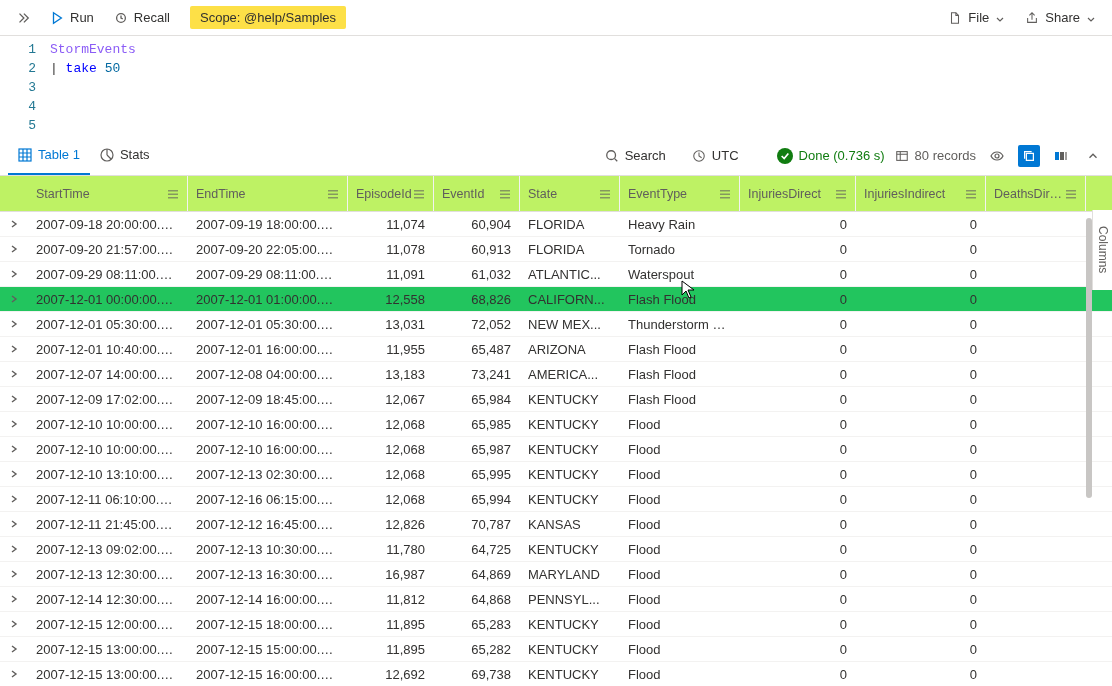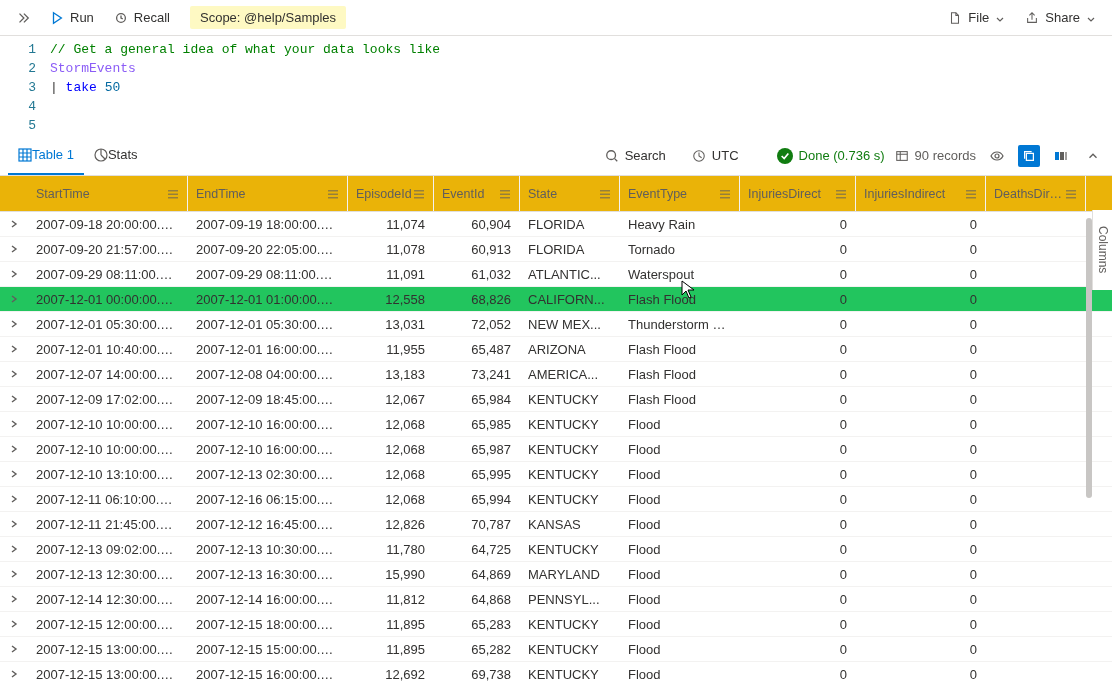--- a/index.html
+++ b/index.html
@@ -28,21 +28,21 @@
   gap: 6px;
   padding: 4px 8px;
   cursor: pointer;
   color: #323130;
   border-radius: 2px;
 }
 .tb-icon { width: 14px; height: 14px; display: inline-flex; align-items: center; justify-content: center; }
 .scope {
   margin-left: 8px;
   padding: 4px 10px;
-  background: #fef9c3;
+  background: #fde047;
   border-radius: 2px;
   color: #323130;
   cursor: pointer;
 }
 .chev { width: 10px; height: 10px; }
 .editor {
   display: flex;
   font-family: Consolas, "Courier New", monospace;
   font-size: 13px;
   line-height: 19px;
@@ -68,20 +68,21 @@
 .tabbar {
   height: 40px;
   display: flex;
   align-items: center;
   border-bottom: 1px solid #e1dfdd;
   padding: 0 8px;
 }
 .tab {
   display: flex;
   align-items: center;
+  gap: 6px;
   padding: 0 10px;
   height: 39px;
   cursor: pointer;
   color: #323130;
   border-bottom: 2px solid transparent;
 }
 .tab.active { border-bottom-color: #0078d4; color: #0078d4; }
 .tab .ticon { width: 14px; height: 14px; }
 .tabbar-right { margin-left: auto; display: flex; align-items: center; gap: 10px; }
 .status-done {
@@ -99,21 +100,21 @@
   width: 22px; height: 22px; display: flex; align-items: center; justify-content: center;
   cursor: pointer; border-radius: 2px; color: #605e5c;
 }
 .sq-icon.blue { background: #0078d4; color: #fff; }
 
 .table-wrap { height: 510px; overflow: hidden; position: relative; }
 .grid-header {
   display: flex;
   height: 36px;
   border-bottom: 1px solid #e1dfdd;
-  background: #eab308;
+  background: #bef264;
   font-size: 12.5px;
   color: #605e5c;
 }
 .hcell {
   display: flex;
   align-items: center;
   padding: 0 8px;
   border-right: 1px solid #f3f2f1;
   position: relative;
   overflow: hidden;
@@ -256,21 +257,20 @@
 
 <div class="editor">
   <div class="gutter" id="gutter">
       <div>1</div>
       <div>2</div>
       <div>3</div>
       <div>4</div>
       <div>5</div>
     </div>
   <div class="code" id="code">
-      <div><span class="tok-comment">// Get a general idea of what your data looks like</span></div>
       <div><span class="tok-table">StormEvents</span></div>
       <div><span class="tok-pipe">| </span><span class="tok-op">take </span><span class="tok-num">50</span></div>
       <div></div>
       <div></div>
     </div>
 </div>
 
 <div class="tabbar">
   <div class="tab active">
     <span class="ticon">
@@ -317,21 +317,21 @@
       </span>
       <span>Done (0.736 s)</span>
     </div>
     <div class="records">
       <span class="tb-icon">
         <svg viewBox="0 0 16 16" width="14" height="14" fill="none" stroke="#605e5c" stroke-width="1.2">
             <rect x="2" y="3" width="12" height="10"></rect>
             <path d="M2 6h12M6 3v10"></path>
           </svg>
       </span>
-      <span>90 records</span>
+      <span>80 records</span>
     </div>
     <div class="sq-icon">
       <svg viewBox="0 0 16 16" width="16" height="16" fill="none" stroke="#605e5c" stroke-width="1.2">
           <path d="M2 8s2-4 6-4 6 4 6 4-2 4-6 4-6-4-6-4z"></path>
           <circle cx="8" cy="8" r="2"></circle>
         </svg>
     </div>
     <div class="sq-icon blue">
       <svg viewBox="0 0 16 16" width="14" height="14" fill="none" stroke="#fff" stroke-width="1.4">
           <rect x="5" y="5" width="8" height="8"></rect>
@@ -655,21 +655,21 @@
         <div class="cell c-dd num"></div>
       </div>
       <div class="row">
         <div class="expand">
           <svg viewBox="0 0 10 10" width="10" height="10" fill="none" stroke="#605e5c" stroke-width="1.4">
             <path d="M3 2l4 3-4 3"></path>
           </svg>
         </div>
         <div class="cell c-start">2007-12-13 12:30:00.0000</div>
         <div class="cell c-end">2007-12-13 16:30:00.0000</div>
-        <div class="cell c-ep num">15,990</div>
+        <div class="cell c-ep num">16,987</div>
         <div class="cell c-ev num">64,869</div>
         <div class="cell c-st">MARYLAND</div>
         <div class="cell c-et">Flood</div>
         <div class="cell c-id num">0</div>
         <div class="cell c-ii num">0</div>
         <div class="cell c-dd num"></div>
       </div>
       <div class="row">
         <div class="expand">
           <svg viewBox="0 0 10 10" width="10" height="10" fill="none" stroke="#605e5c" stroke-width="1.4">

